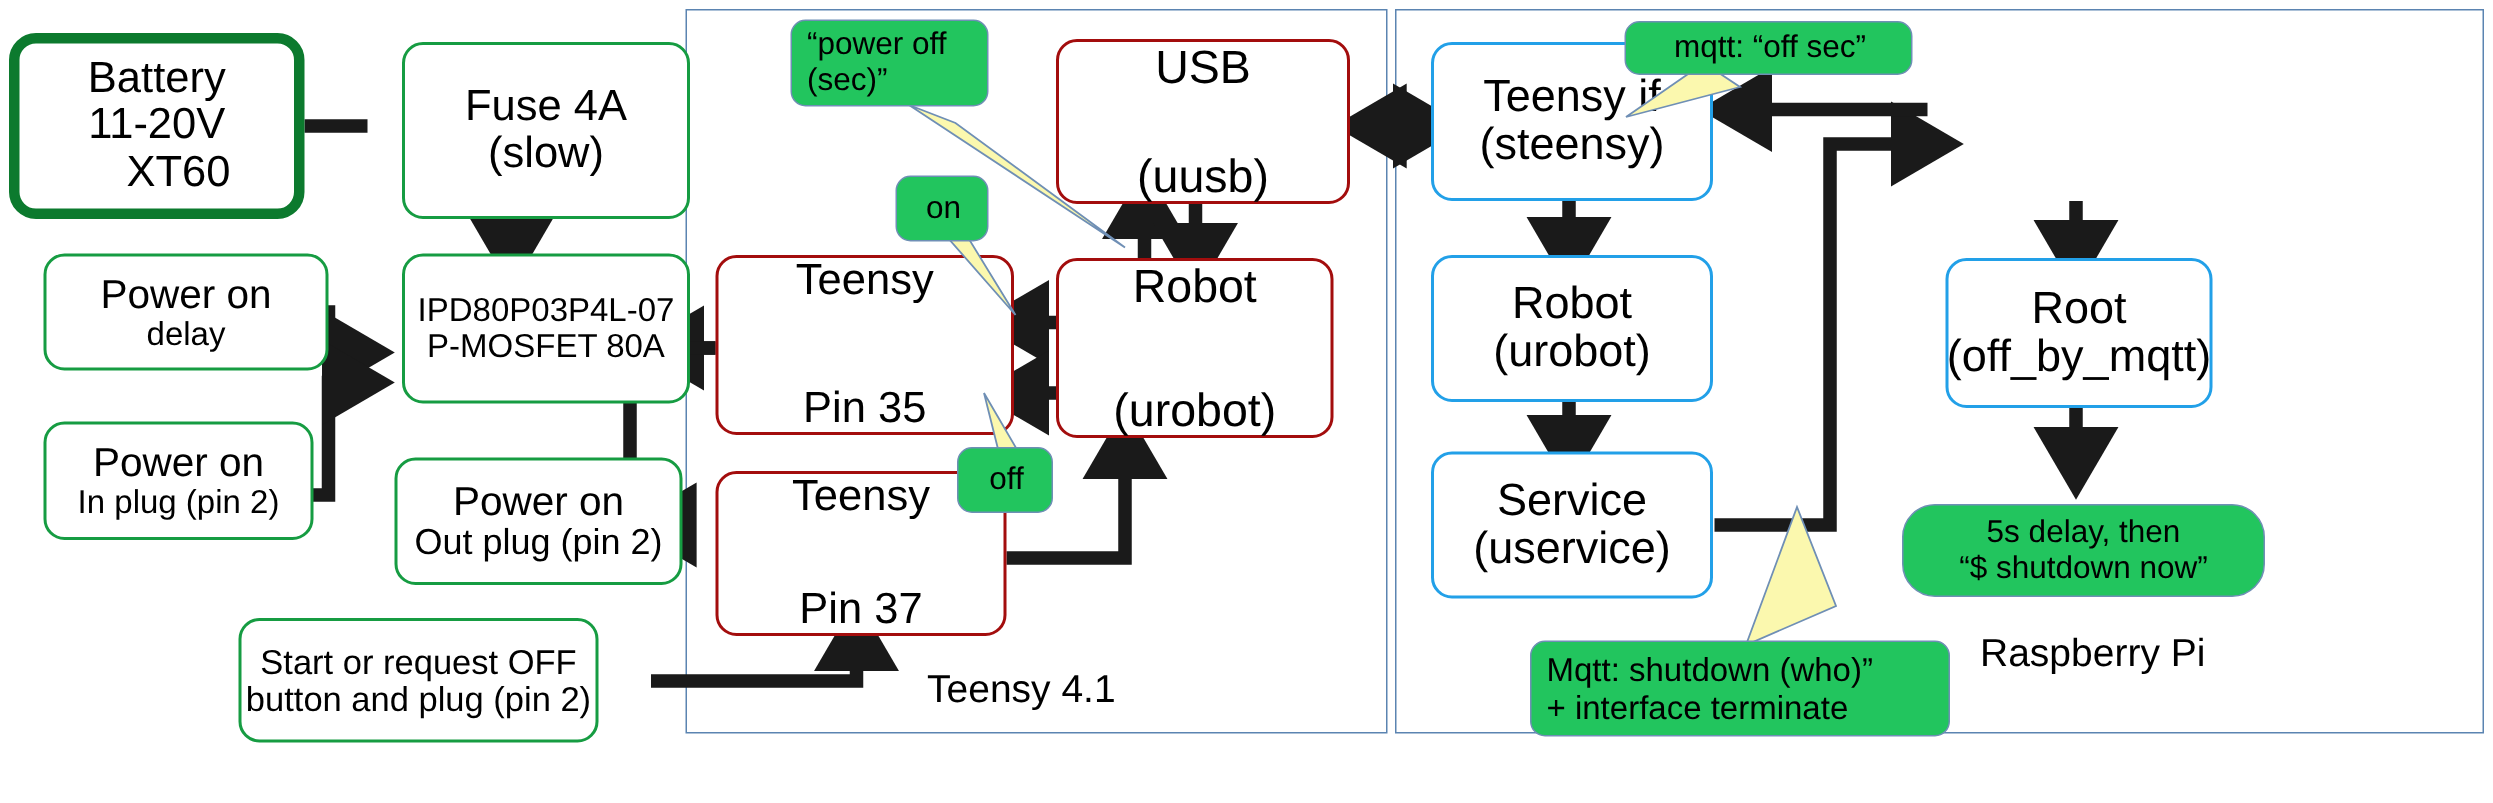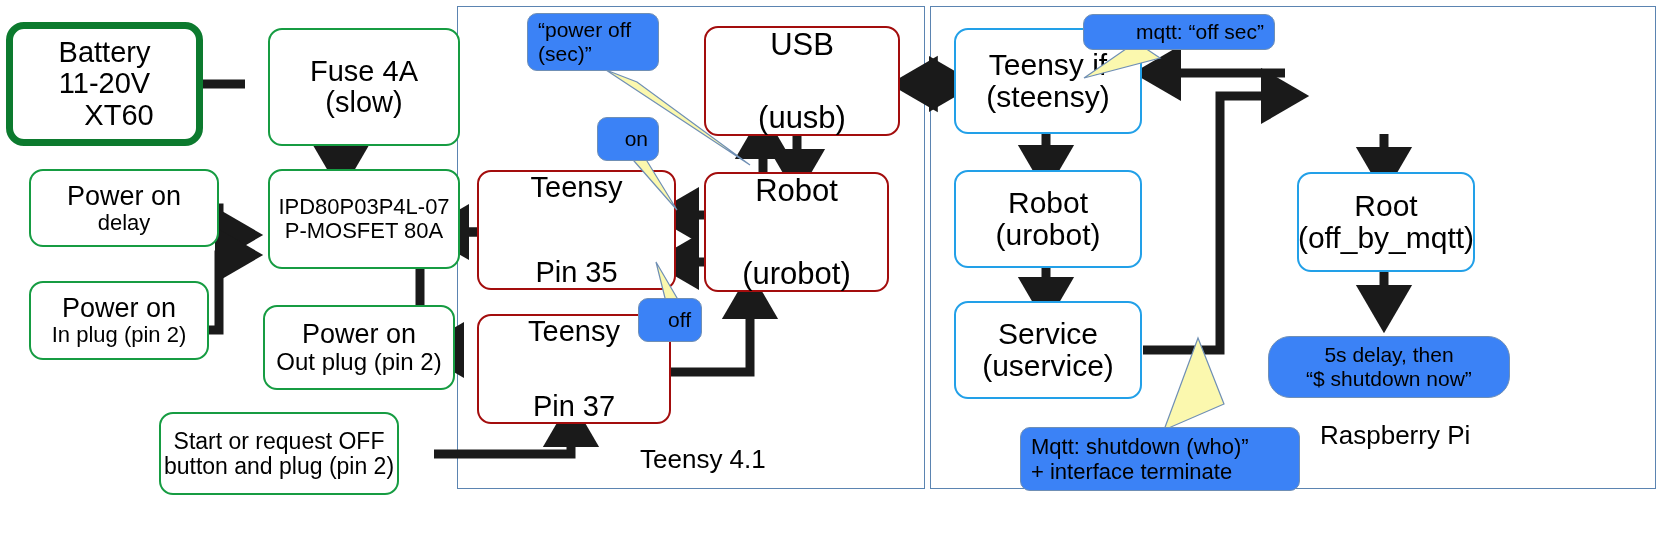--- a/index.html
+++ b/index.html
@@ -47,42 +47,42 @@
 
   .green{border:2.5px solid #169c42;margin-left:23px;}
   .green-thick{border:7px solid #0c7a2e;border-radius:18px;}
   .red{border:2.5px solid #a30d0d;justify-content:space-between;}
   .blue{border:2.5px solid #22a0e8;}
 
   
   .callout{
     position:absolute;
     box-sizing:border-box;
-    background:#3b82f6;
+    background:#22c55e;
     border:1px solid #6f8fb5;
     border-radius:10px;
     color:#000;
     display:flex;
     flex-direction:column;
     justify-content:center;
     padding:3px 10px;
     line-height:1.15;
     z-index:5;
   }
-  .callout.center{align-items:flex-end;text-align:center;padding-left:12px;}
+  .callout.center{align-items:center;text-align:center;padding-left:12px;}
   .callout.left{align-items:flex-start;text-align:left;}
   .callout.pill{border-radius:22px;align-items:center;text-align:center;}
 </style>
 </head>
 <body>
 
 <div id="root">
 
   <div class="panel" style="left:457px;top:6px;width:468px;height:483px;"></div>
-  <div class="panel-label" style="left:618px;top:444px;margin-left:22px;">Teensy 4.1</div>
+  <div class="panel-label" style="left:618px;top:444px;">Teensy 4.1</div>
 
   <div class="panel" style="left:930px;top:6px;width:726px;height:483px;"></div>
   <div class="panel-label" style="left:1320px;top:420px;">Raspberry Pi</div>
 
   <svg id="wires" viewBox="0 0 1662 535">
     <defs>
       <marker id="ah" markerWidth="7" markerHeight="7" refX="2.6" refY="3.5" orient="auto" markerUnits="strokeWidth">
         <path d="M0,0.35 L5.4,3.5 L0,6.65 z" fill="#1a1a1a"></path>
       </marker>
       <marker id="ah2" markerWidth="7" markerHeight="7" refX="2.6" refY="3.5" orient="auto" markerUnits="strokeWidth">

